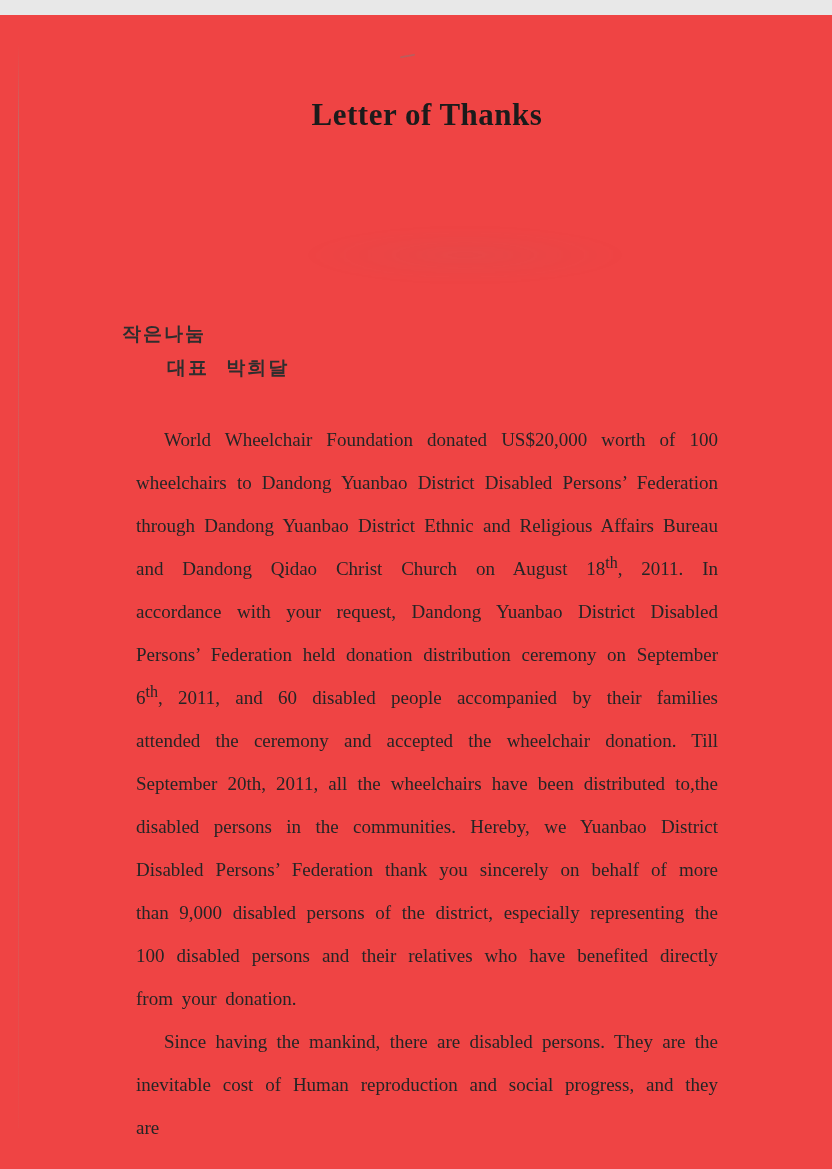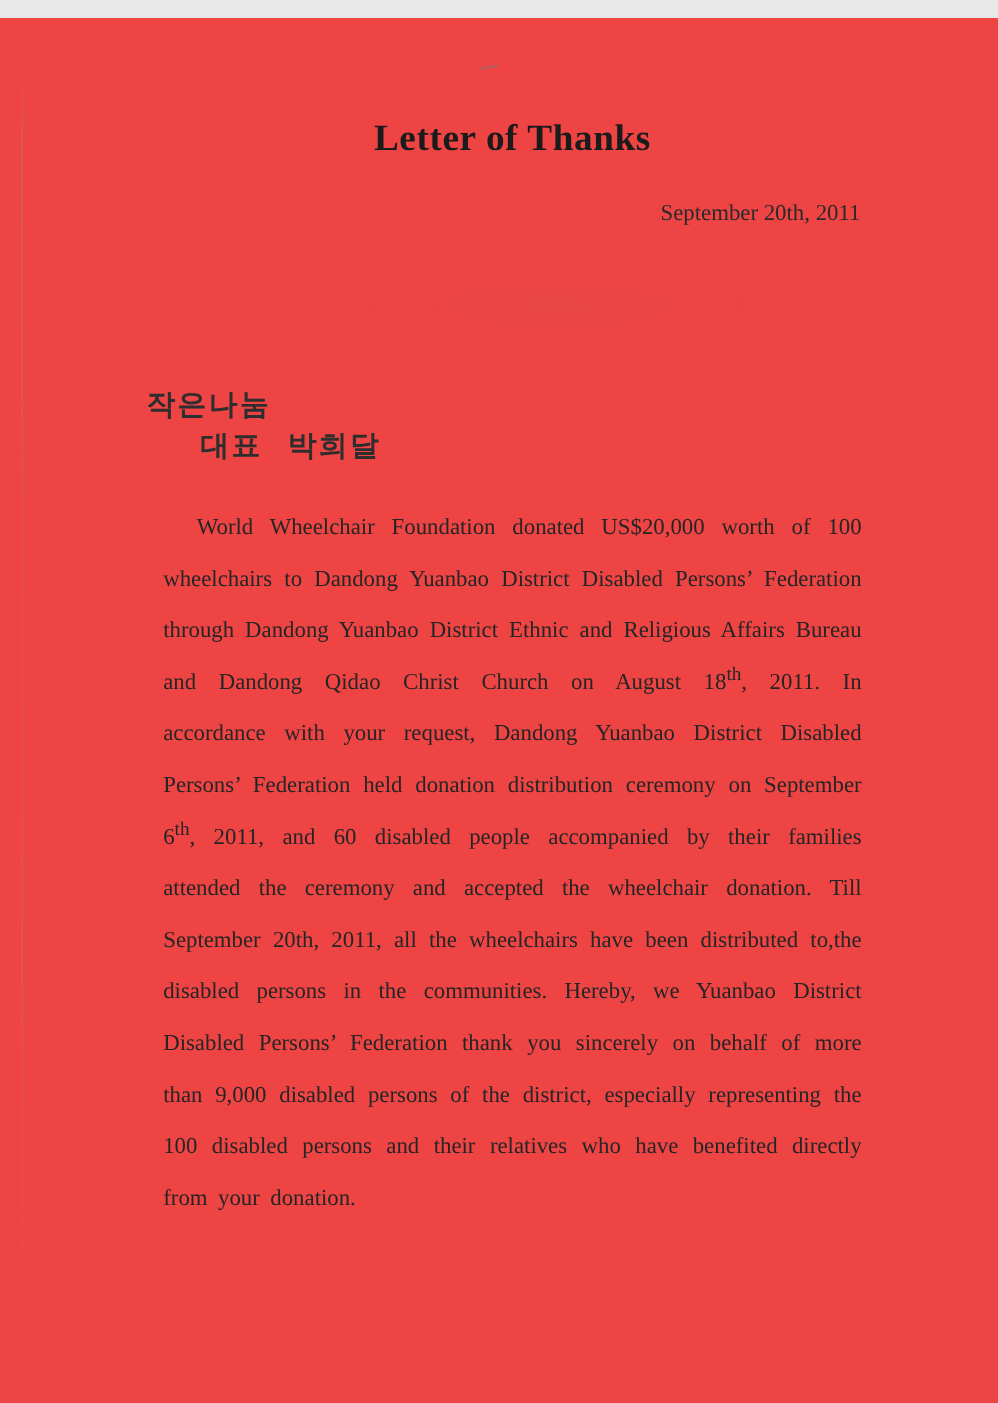--- a/index.html
+++ b/index.html
@@ -70,21 +70,21 @@
     text-align: right;
     font-size: 19px;
     color: #2a2a2a;
   }
 
   .recipient-org,
   .recipient-rep {
     position: absolute;
     font-family: "DejaVu Sans", "Liberation Sans", sans-serif;
     font-weight: 600;
-    font-size: 24px;
+    font-size: 19px;
     letter-spacing: 2px;
     color: #2e2e2e;
     white-space: pre;
   }
   .recipient-org { left: 122px; top: 306px; }
   .recipient-rep { left: 167px; top: 340px; }
 
   .letter-body {
     position: absolute;
     top: 403px;
@@ -113,23 +113,23 @@
 <body>
 
 <div class="page">
 
   <div class="scan-vline"></div>
   <div class="scan-dash"></div>
   <div class="scan-smudge"></div>
 
   <h1 class="letter-title">Letter of Thanks</h1>
 
-  <div class="letter-date">September 20th, 2011</div>
 
   <div class="recipient-org">작은나눔</div>
 
   <div class="recipient-rep">대표  박희달</div>
 
   <div class="letter-body">
     <p><span>World Wheelchair Foundation donated US$20,000 worth of 100 wheelchairs to Dandong Yuanbao District Disabled Persons’ Federation through Dandong Yuanbao District Ethnic and Religious Affairs Bureau and Dandong Qidao Christ Church on August 18</span><sup>th</sup><span>, 2011. In accordance with your request, Dandong Yuanbao District Disabled Persons’ Federation held donation distribution ceremony on September 6</span><sup>th</sup><span>, 2011, and 60 disabled people accompanied by their families attended the ceremony and accepted the wheelchair donation. Till September 20th, 2011, all the wheelchairs have been distributed to,the disabled persons in the communities. Hereby, we Yuanbao District Disabled Persons’ Federation thank you sincerely on behalf of more than 9,000 disabled persons of the district, especially representing the 100 disabled persons and their relatives who have benefited directly from your donation.</span></p>
+    <p class="justify-last"><span>Since having the mankind, there are disabled persons. They are the inevitable cost of Human reproduction and social progress, and they are</span></p>
   </div>
 
 </div>
 
 </body></html>

